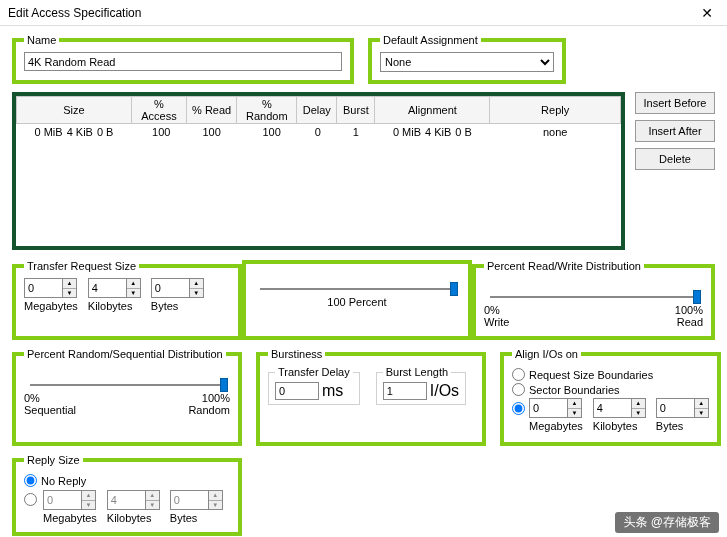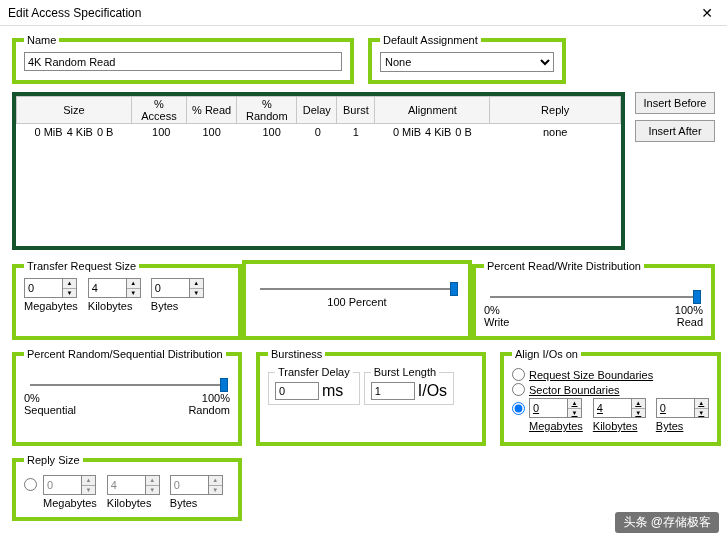--- a/index.html
+++ b/index.html
@@ -49,27 +49,27 @@
 .slider-track { height: 2px; background: #888; position: relative; margin: 18px 6px 6px 6px; }
 .slider-thumb { position: absolute; top: -6px; width: 8px; height: 14px; background: #0078d7; border: 1px solid #005a9e; margin-left: -4px; }
 .slider-labels { display: flex; justify-content: space-between; font-size: 11px; margin: 2px 0 0 0; }
 .slider-center { text-align: center; font-size: 11px; margin-top: 4px; }
 
 .row4 { display: flex; gap: 14px; margin-bottom: 8px; }
 .prs-fs { flex: 0 0 230px; }
 .burst-fs { flex: 0 0 230px; }
 .align-fs { flex: 1; }
 
-.burst-inner { display: flex; gap: 4px; }
+.burst-inner { display: flex; gap: 16px; }
 .burst-sub { border: 1px solid #d0d0d0; padding: 4px 6px; }
 .burst-field { display: flex; align-items: center; gap: 3px; }
 .burst-field input { width: 44px; height: 18px; border: 1px solid #888; font: inherit; padding: 0 3px; }
 .burst-unit { font-size: 16px; }
 
-.radio-row { display: flex; align-items: center; gap: 4px; margin: 2px 0; font-size: 11px; text-decoration: underline; }
+.radio-row { display: flex; align-items: center; gap: 4px; margin: 2px 0; font-size: 11px; }
 .radio-row input[type=radio] { margin: 0; }
 
 .reply-fs { width: 230px; }
 .reply-spin-row { display: flex; align-items: flex-start; gap: 6px; margin-top: 3px; }
 .reply-spin-row .radio-align { margin-top: 3px; }
 
 .dim input, .dim .arrows div { color: #888; }
 
 .watermark { position: absolute; right: 8px; bottom: 4px; background: rgba(0,0,0,0.55); color: #fff; font-size: 12px; padding: 2px 8px; border-radius: 3px; font-family: sans-serif; pointer-events: none; }
 </style>
@@ -133,20 +133,21 @@
             </div>
               </td>
             <td style="text-align:center">none</td>
           </tr>
         </tbody>
       </table>
     </div>
     <div class="btn-col">
       <button class="btn">Insert Before</button>
       <button class="btn">Insert After</button>
+      <button class="btn">Delete</button>
     </div>
   </div>
 
   <div class="row3">
     <fieldset class="trs-fs">
       <legend>Transfer Request Size</legend>
       <div class="spin-row">
         <div class="spin-group">
           <div class="spin">
               <input value="0" style="">
@@ -274,20 +275,24 @@
               </div>
             <span class="spin-label">Bytes</span>
           </div>
         </div>
       </div>
     </fieldset>
   </div>
 
   <fieldset class="reply-fs">
     <legend>Reply Size</legend>
+    <label class="radio-row">
+      <input type="radio" name="reply" checked="" style="">
+      <span>No Reply</span>
+    </label>
     <div class="reply-spin-row dim">
       <input type="radio" name="reply" class="radio-align" style="">
       <div class="spin-row">
         <div class="spin-group">
           <div class="spin">
               <input value="0" style="">
               <div class="arrows">
                 <div>▲</div>
                 <div>▼</div>
               </div>

